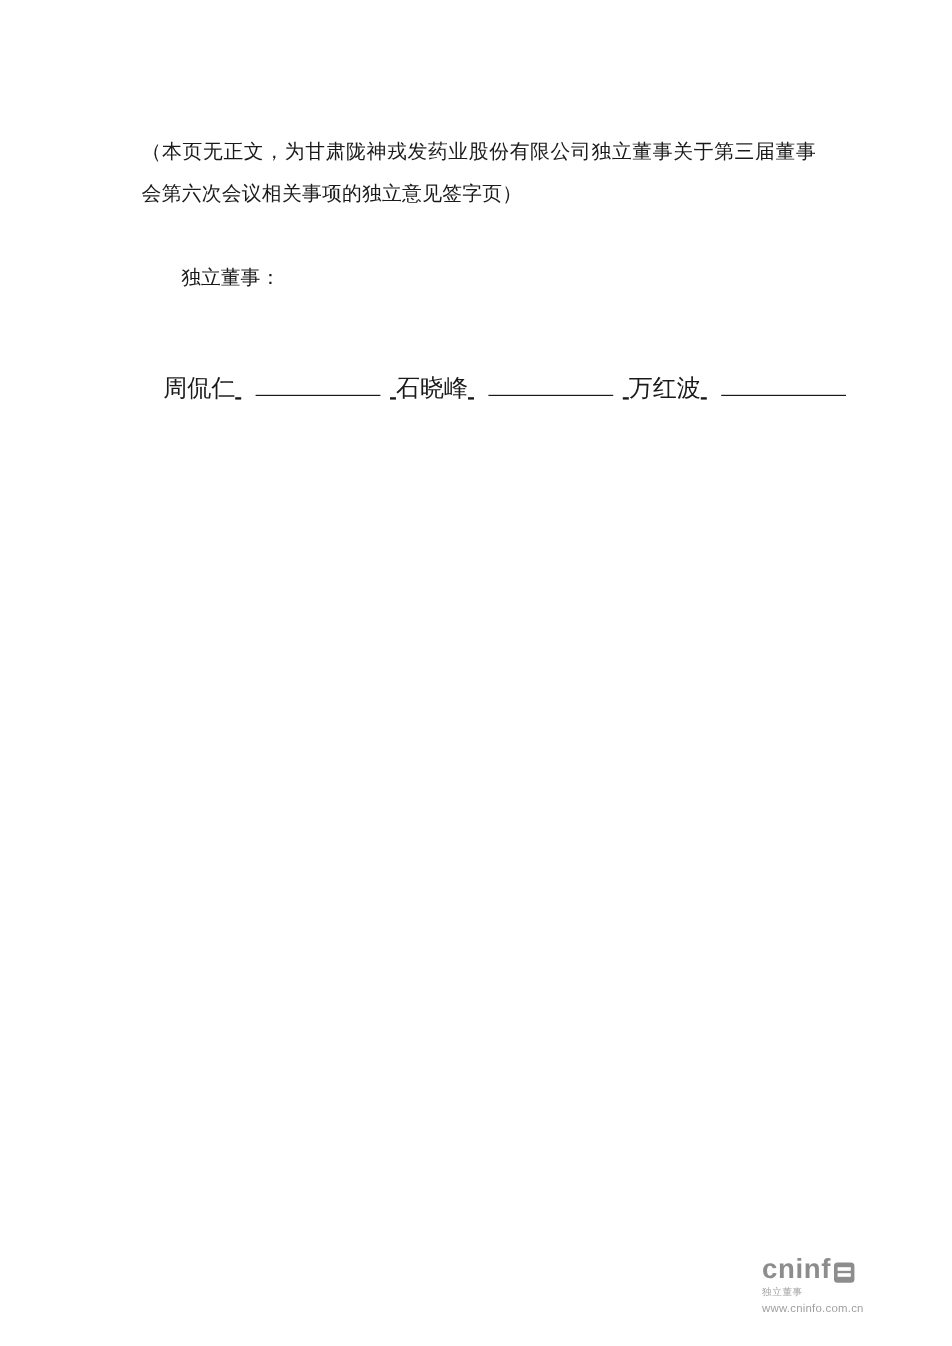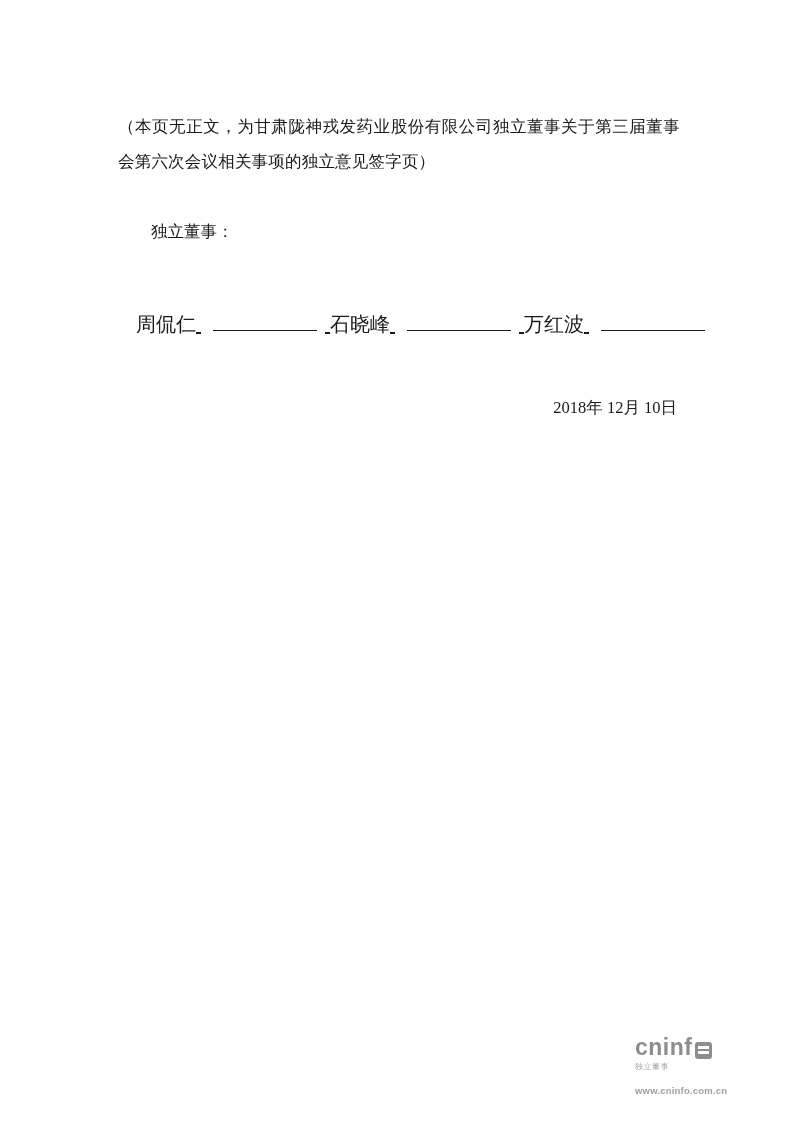--- a/index.html
+++ b/index.html
@@ -109,23 +109,22 @@
     font-family: "Liberation Sans", sans-serif;
     font-size: 8px;
     color: #a5a5a5;
     margin-top: 2px;
     letter-spacing: 0.5px;
   }
   .logo-url {
     font-family: "Liberation Sans", sans-serif;
     font-size: 9.5px;
     color: #a0a0a0;
-    margin-top: 13px;
+    margin-top: 3px;
     letter-spacing: 0.2px;
-    font-weight: bold;
   }
 </style>
 </head>
 <body>
 
 <div class="page">
 
   <div class="content">
 
     <p class="para">（本页无正文，为甘肃陇神戎发药业股份有限公司独立董事关于第三届董事会第六次会议相关事项的独立意见签字页）</p>
@@ -134,25 +133,20 @@
 
     <div class="signature-row">
       <span class="sig-name">周侃仁</span>
       <span class="sig-blank"></span>
       <span class="sig-name">石晓峰</span>
       <span class="sig-blank"></span>
       <span class="sig-name">万红波</span>
       <span class="sig-blank"></span>
     </div>
 
-    <div class="date-row">
-      <span>2018</span><span class="dchar">年</span>
-      <span>12</span><span class="dchar">月</span>
-      <span>10</span><span class="dchar">日</span>
-    </div>
 
   </div>
 
   <div class="logo">
     <div class="logo-main">
       <span>cninf</span>
       <span class="logo-mark"></span>
     </div>
     <div class="logo-sub">独立董事</div>
     <div class="logo-url">www.cninfo.com.cn</div>

